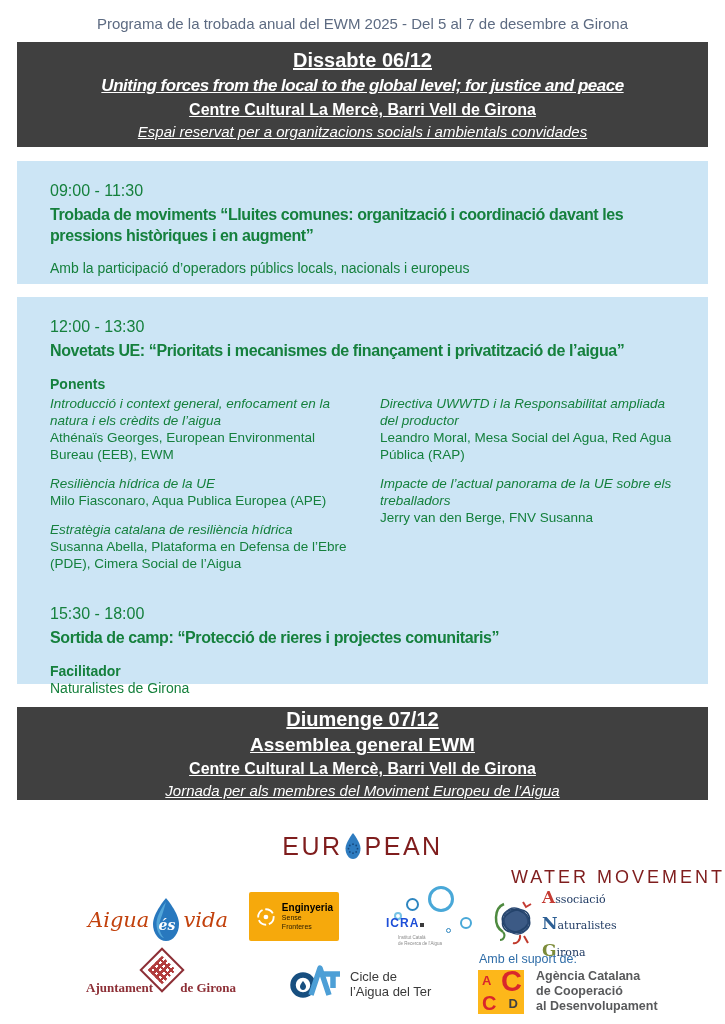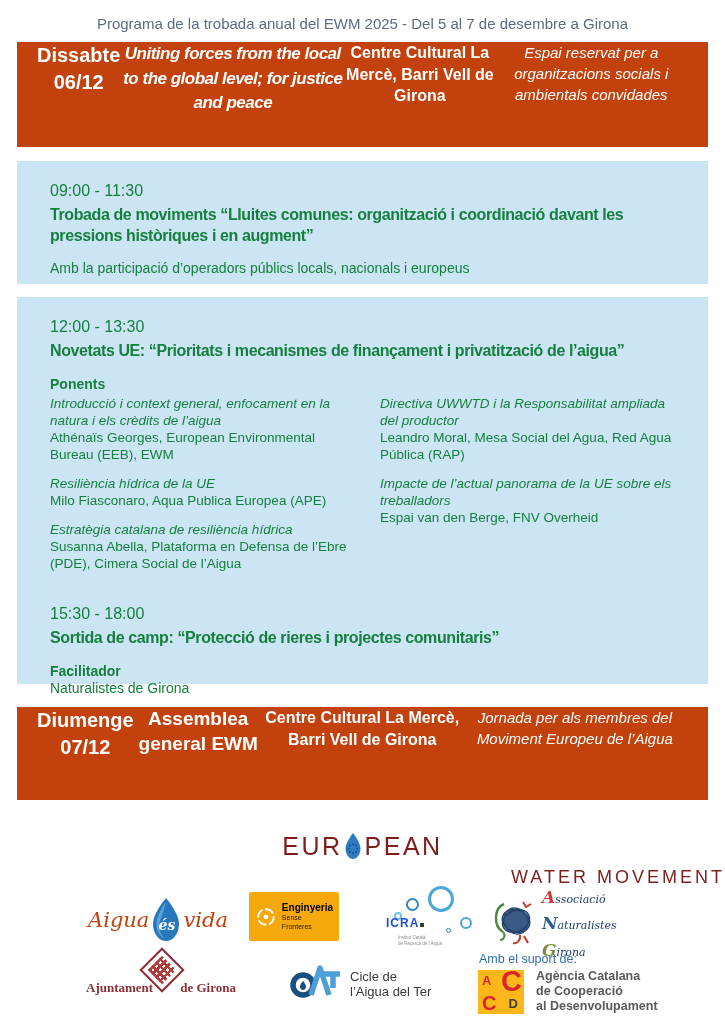--- a/index.html
+++ b/index.html
@@ -2,23 +2,23 @@
 <html><head>
 <meta charset="utf-8">
 <style>
   * { margin:0; padding:0; box-sizing:border-box; }
   body { background:#ffffff; font-family:"Liberation Sans", sans-serif; }
   .page { position:relative; width:725px; height:1024px; background:#ffffff; overflow:hidden; }
 
   .top-note { position:absolute; top:15px; left:0; width:100%; text-align:center;
               font-size:15px; color:#5d6b82; }
 
-  .banner { position:absolute; left:17px; width:691px; background:#c2410c; color:#ffffff;
-            text-align:center; display:flex; flex-direction:row; justify-content:center;
-            padding:0 20px; }
+  .banner { position:absolute; left:17px; width:691px; background:#404040; color:#ffffff;
+            text-align:center; display:flex; flex-direction:column; justify-content:center;
+            padding:0 20px;text-decoration:underline; }
   .banner-sat { top:42px; height:105px; }
   .banner-sun { top:707px; height:93px; }
   .b-title { font-size:20px; font-weight:bold; line-height:1.35; }
   .b-sub-italic { font-size:17px; font-weight:bold; font-style:italic; letter-spacing:-0.5px; line-height:1.45; }
   .b-sub-bold { font-size:19px; font-weight:bold; line-height:1.3; }
   .b-venue { font-size:16px; font-weight:bold; line-height:1.35; }
   .b-note { font-size:15px; font-style:italic; line-height:1.4; }
 
   .session { position:absolute; left:17px; width:691px; background:#cce5f5; color:#15803d;
              padding:20px 25px 0 33px; }
@@ -52,21 +52,21 @@
   .esf-l2 { font-size:7px; opacity:.85; line-height:1.2; }
 
   .icra { position:absolute; left:386px; top:886px; width:100px; height:60px; }
   .icra .bub { position:absolute; border-radius:50%; }
   .icra-name { position:absolute; left:0; top:30px; font-size:12px; font-weight:bold;
                letter-spacing:1px; color:#1d4ed8; }
   .icra-sq { display:inline-block; width:4px; height:4px; background:#3a3a3c; margin-left:1px; }
   .icra-sub { position:absolute; left:12px; top:49px; font-size:4.5px; color:#8a8a8a; line-height:1.3; }
 
   .ang { position:absolute; left:490px; top:884px; display:flex; align-items:center; }
-  .ang-text { margin-left:4px; font-family:"DejaVu Serif", serif; font-style:italic;
+  .ang-text { margin-left:4px; font-family:"DejaVu Serif", serif; 
               color:#1f3a63; font-size:11px; line-height:1.55; }
   .ang-init { font-size:17px; font-weight:bold; }
   .ang-a { color:#c43b33; } .ang-n { color:#2d5f94; } .ang-g { color:#7d8c3a; }
 
   .aj { position:absolute; left:86px; top:950px; width:150px; height:56px;
         color:#8d2f36; font-family:"Liberation Serif", serif; font-weight:bold; font-size:13px; }
   .aj-pre { position:absolute; left:0; bottom:10px; }
   .aj-post { position:absolute; right:0; bottom:10px; }
   .aj-crest { position:absolute; left:60px; top:4px; width:32px; height:32px;
               border:2px solid #8d2f36; background:#ffffff; transform:rotate(45deg); }
@@ -126,21 +126,21 @@
           <div class="talk-speaker">Susanna Abella, Plataforma en Defensa de l’Ebre (PDE), Cimera Social de l’Aigua</div>
         </div>
       </div>
       <div class="col">
         <div class="talk">
           <div class="talk-topic">Directiva UWWTD i la Responsabilitat ampliada del productor</div>
           <div class="talk-speaker">Leandro Moral, Mesa Social del Agua, Red Agua Pública (RAP)</div>
         </div>
         <div class="talk">
           <div class="talk-topic">Impacte de l’actual panorama de la UE sobre els treballadors</div>
-          <div class="talk-speaker">Espai van den Berge, FNV Overheid</div>
+          <div class="talk-speaker">Jerry van den Berge, FNV Susanna</div>
         </div>
       </div>
     </div>
   </section>
 
   <section class="session session-2">
     <div class="s-time">15:30 - 18:00</div>
     <div class="s-title">Sortida de camp: “Protecció de rieres i projectes comunitaris”</div>
     <div class="s-label">Facilitador</div>
     <div class="s-fac">Naturalistes de Girona</div>

